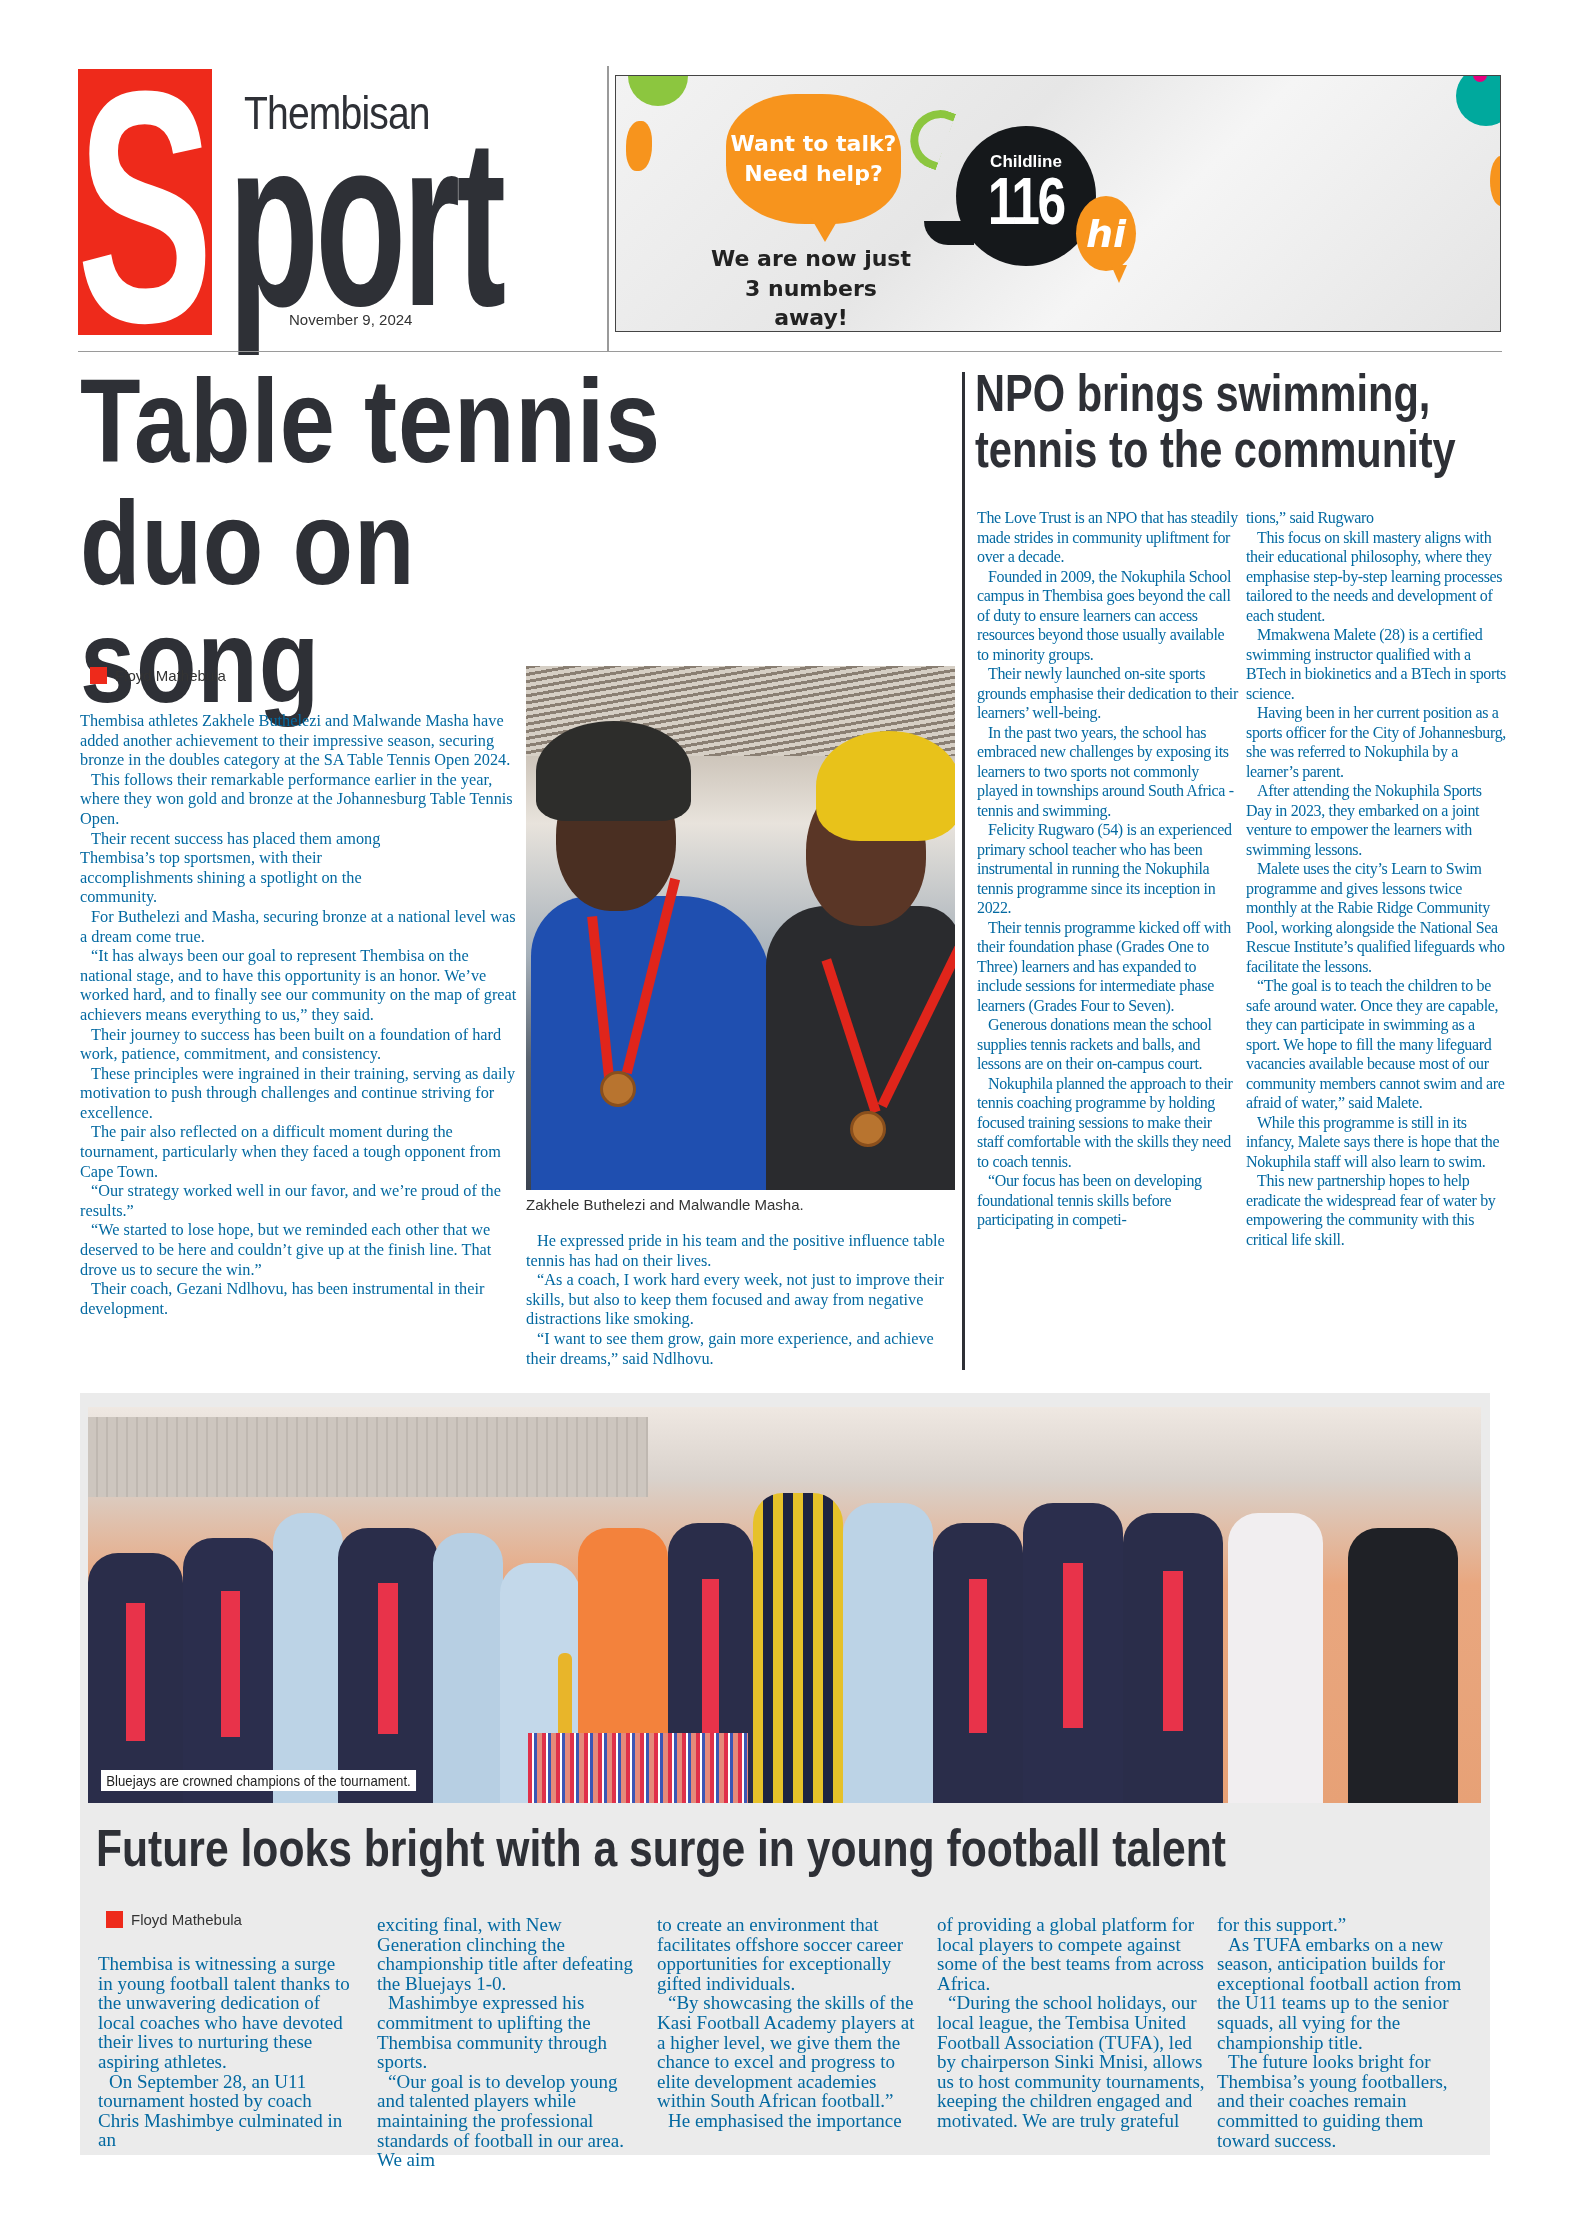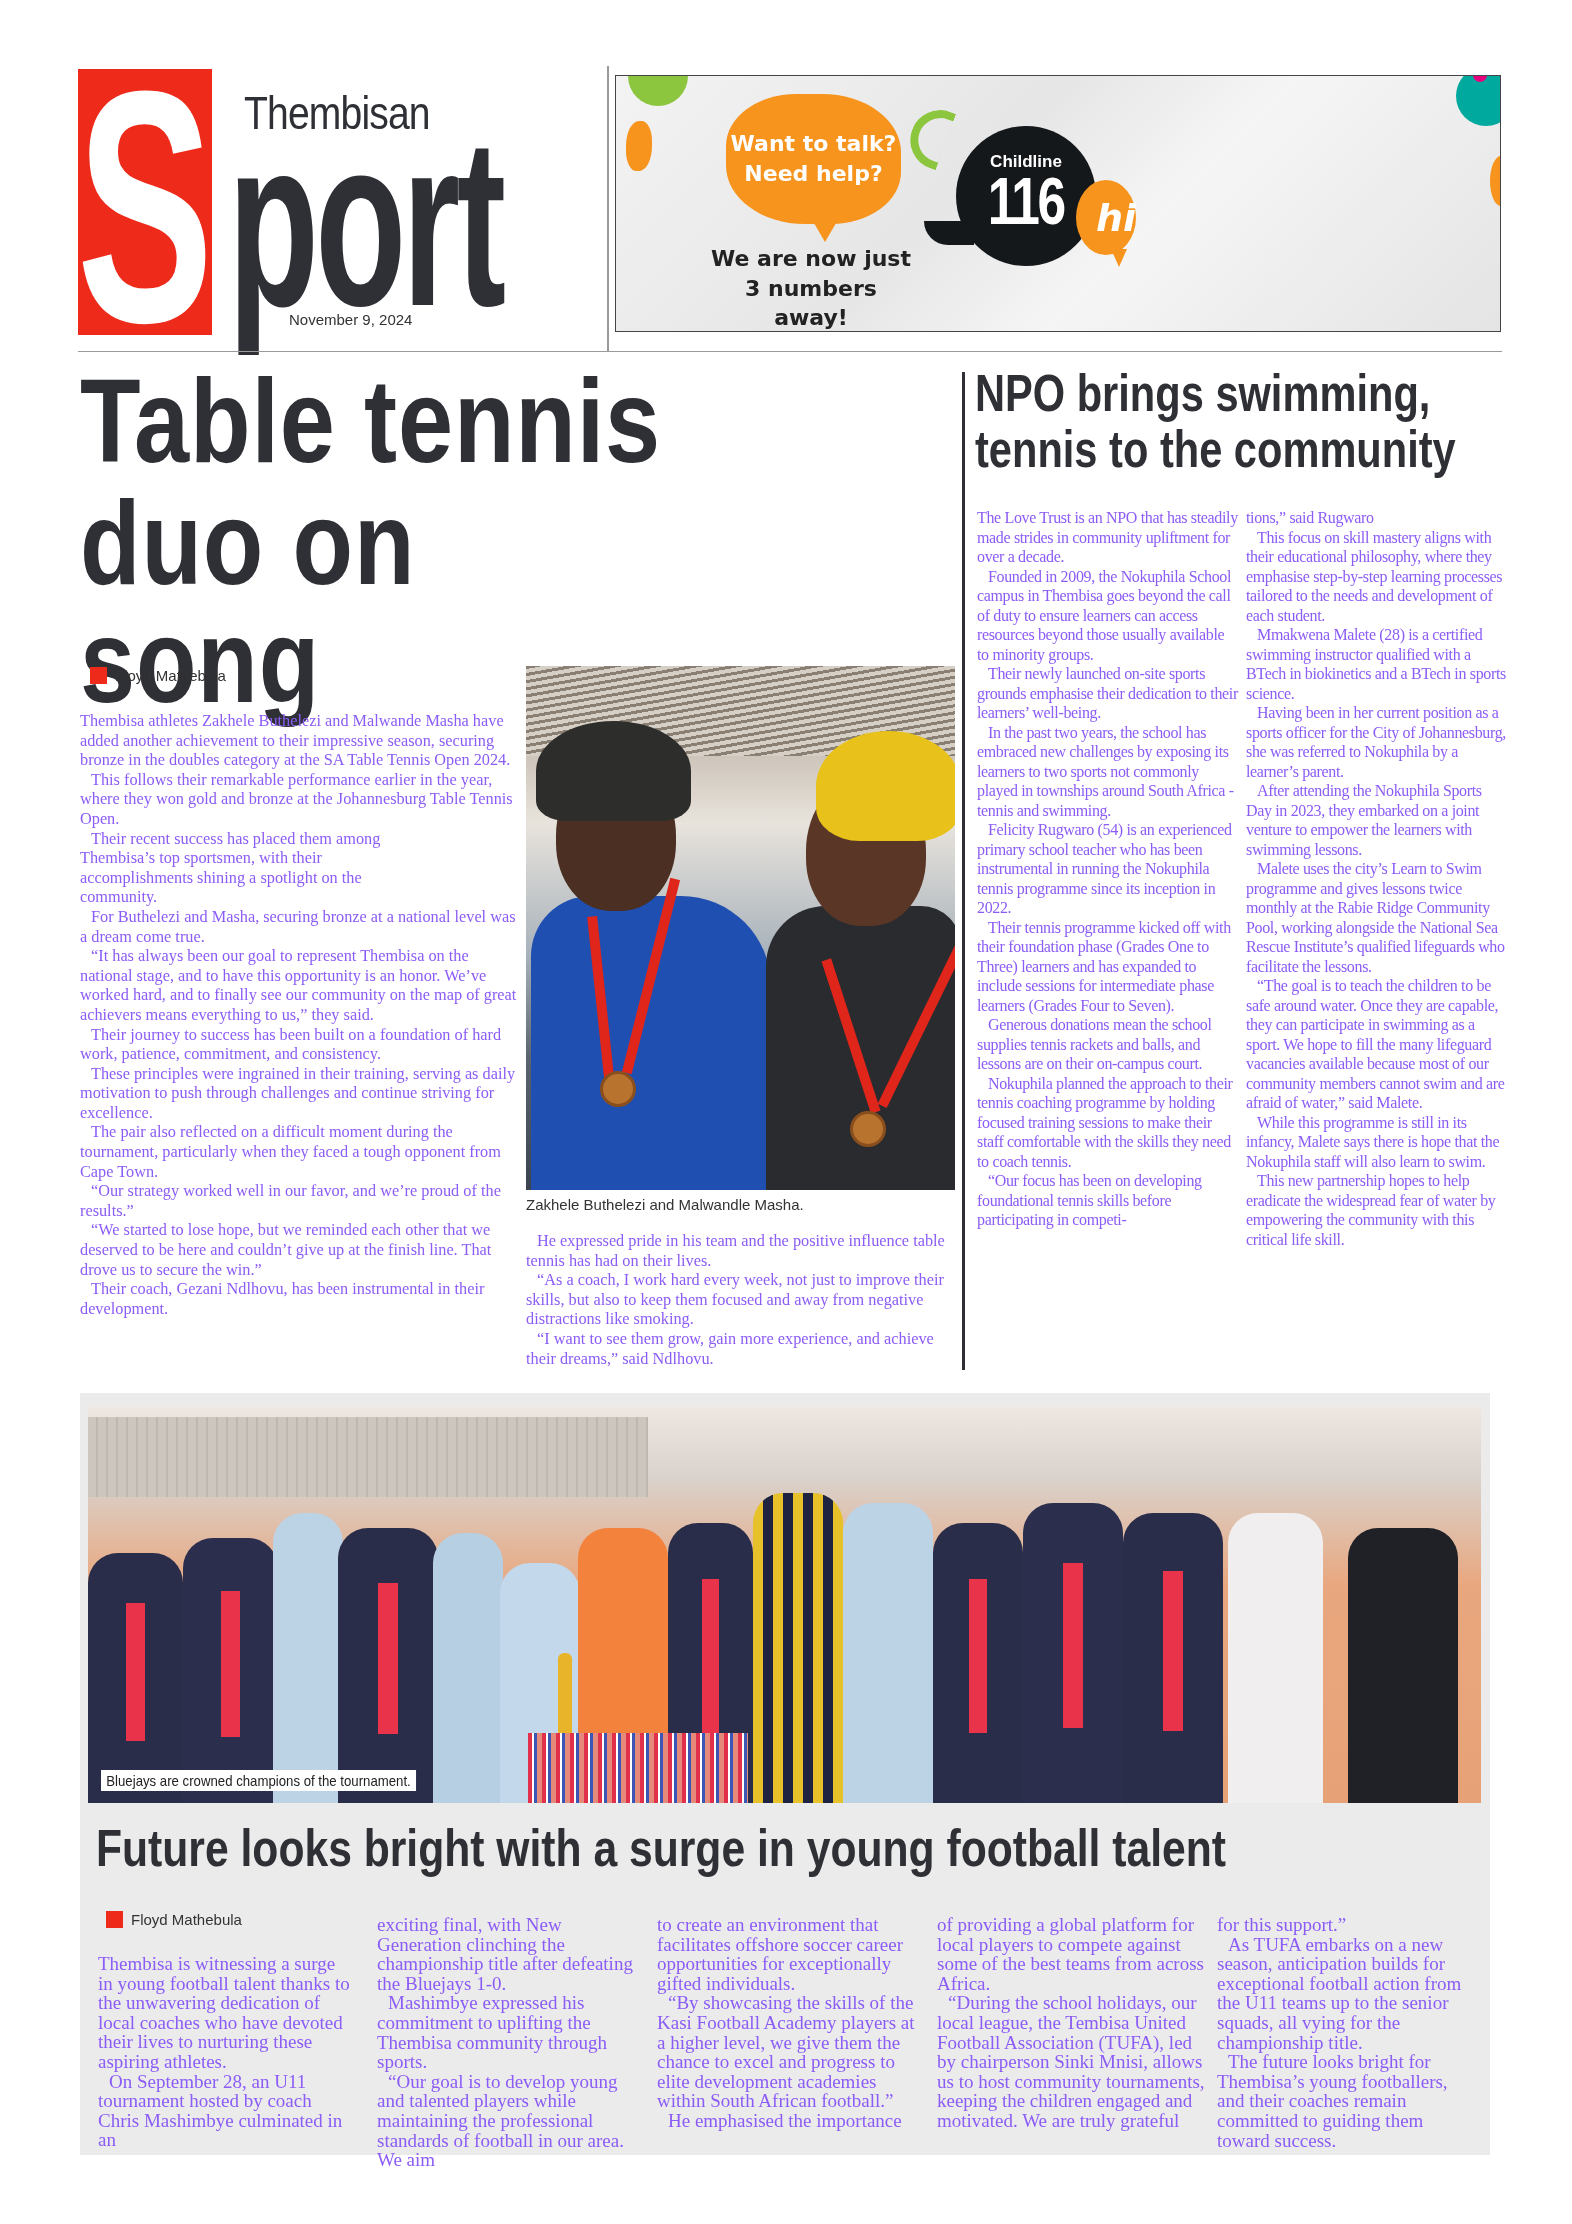--- a/index.html
+++ b/index.html
@@ -38,41 +38,41 @@
                 font-family: "DejaVu Sans", sans-serif; font-weight: 700; color: #222; font-size: 22px; line-height: 1.35; }
   .phone-icon { position: absolute; left: 295px; top: 30px; width: 36px; height: 60px; border: 8px solid #8cc63f;
                 border-right: none; border-radius: 30px 0 0 30px; transform: rotate(20deg); }
   .bubble-black { position: absolute; left: 340px; top: 50px; width: 140px; height: 140px; background: #15181b; border-radius: 50%;
                   display: flex; flex-direction: column; align-items: center; justify-content: center; }
   .bubble-black::before { content: ""; position: absolute; left: -32px; top: 95px; width: 50px; height: 24px; background: #15181b;
                           border-radius: 0 0 0 30px; }
   .bubble-black .childline { font-family: "Liberation Sans", sans-serif; font-weight: 700; color: #fff; font-size: 17px; margin-top: -8px; }
   .bubble-black .num { font-family: "Liberation Sans", sans-serif; font-weight: 700; color: #fff; font-size: 66px; line-height: 0.9;
                        transform: scaleX(0.78); letter-spacing: -3px; }
-  .bubble-hi { position: absolute; left: 460px; top: 104px; width: 60px; height: 75px; background: #f7941d; border-radius: 50%;
-               display: flex; align-items: center; justify-content: flex-end; }
+  .bubble-hi { position: absolute; left: 460px; top: 120px; width: 60px; height: 75px; background: #f7941d; border-radius: 50%;
+               display: flex; align-items: center; justify-content: center; }
   .bubble-hi::after { content: ""; position: absolute; left: 35px; bottom: -12px; border-left: 8px solid transparent;
                       border-right: 8px solid transparent; border-top: 18px solid #f7941d; }
   .bubble-hi span { font-family: "DejaVu Sans", sans-serif; font-style: italic; font-weight: 700; color: #fff; font-size: 38px; }
 
   
   .headline-main { position: absolute; left: 80px; top: 362px; width: 700px; font-family: "Liberation Sans", sans-serif;
                    font-weight: 700; font-size: 118px; line-height: 1.0; color: #2e3036; letter-spacing: 1px;
                    transform: scaleX(0.84); transform-origin: left top; }
   .headline-main span { display: block; height: 122px; }
   .sec-rule { position: absolute; left: 962px; top: 372px; width: 3px; height: 998px; background: #2e3036; }
   .headline-npo { position: absolute; left: 975px; top: 365px; font-family: "Liberation Sans", sans-serif; font-size: 52px;
                   line-height: 1.08; color: #2e3036; transform: scaleX(0.80); transform-origin: left top; white-space: nowrap; }
 
   
   .byline { position: absolute; display: flex; align-items: center; gap: 8px; font-family: "Liberation Sans", sans-serif; font-size: 15px; color: #333; padding-left: 8px; }
   .byline .sq { width: 17px; height: 17px; background: #ee2a1b; display: inline-block; }
 
   
-  .col { position: absolute; font-size: 16.3px; line-height: 19.6px; color: #8b5cf6; }
+  .col { position: absolute; font-size: 16.3px; line-height: 19.6px; color: #0369a1; }
   .col p { text-indent: 0; }
   .col p + p { text-indent: 11px; }
   .col.npo { font-size: 16px; line-height: 19.5px; letter-spacing: -0.35px; }
 
   
   .photo-duo { position: absolute; left: 526px; top: 666px; width: 429px; height: 524px; overflow: hidden;
                background: linear-gradient(180deg, #d9cfc2 0%, #c9c0b5 15%, #e8e3dc 30%, #a8b2bb 55%, #5a6470 75%, #3b4350 100%); }
   .roof { position: absolute; left: 0; top: 0; width: 100%; height: 90px;
           background: repeating-linear-gradient(170deg, #8a7f73 0 3px, #d6cfc5 3px 7px); }
   .man1-body { position: absolute; left: 5px; top: 230px; width: 240px; height: 300px; background: #1f4fb0; border-radius: 60px 90px 0 0; }

